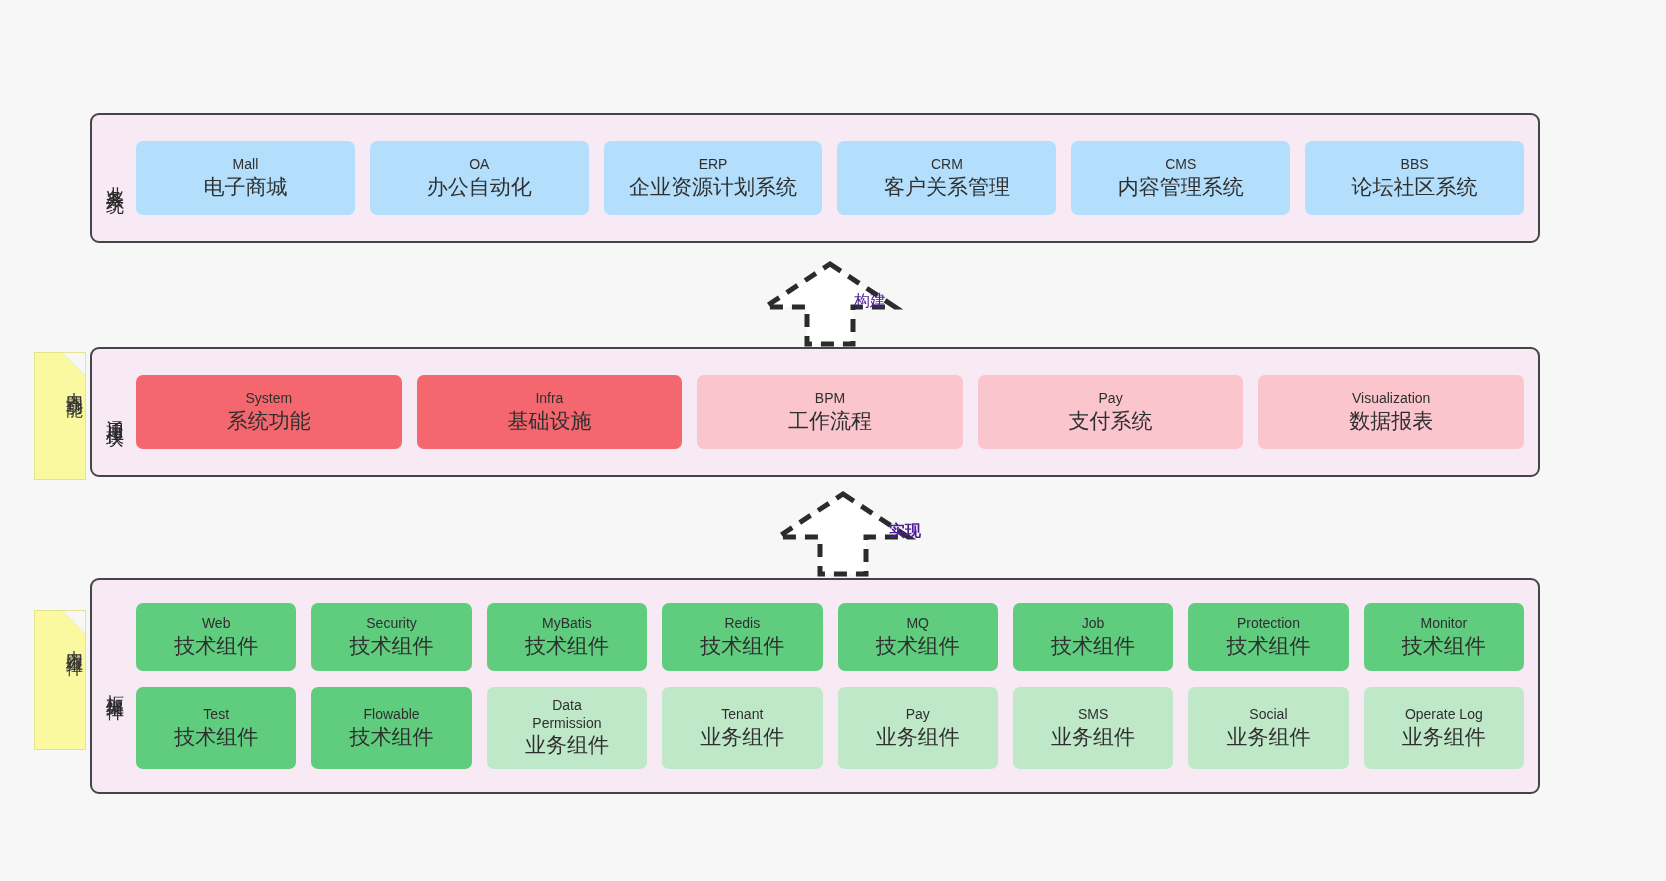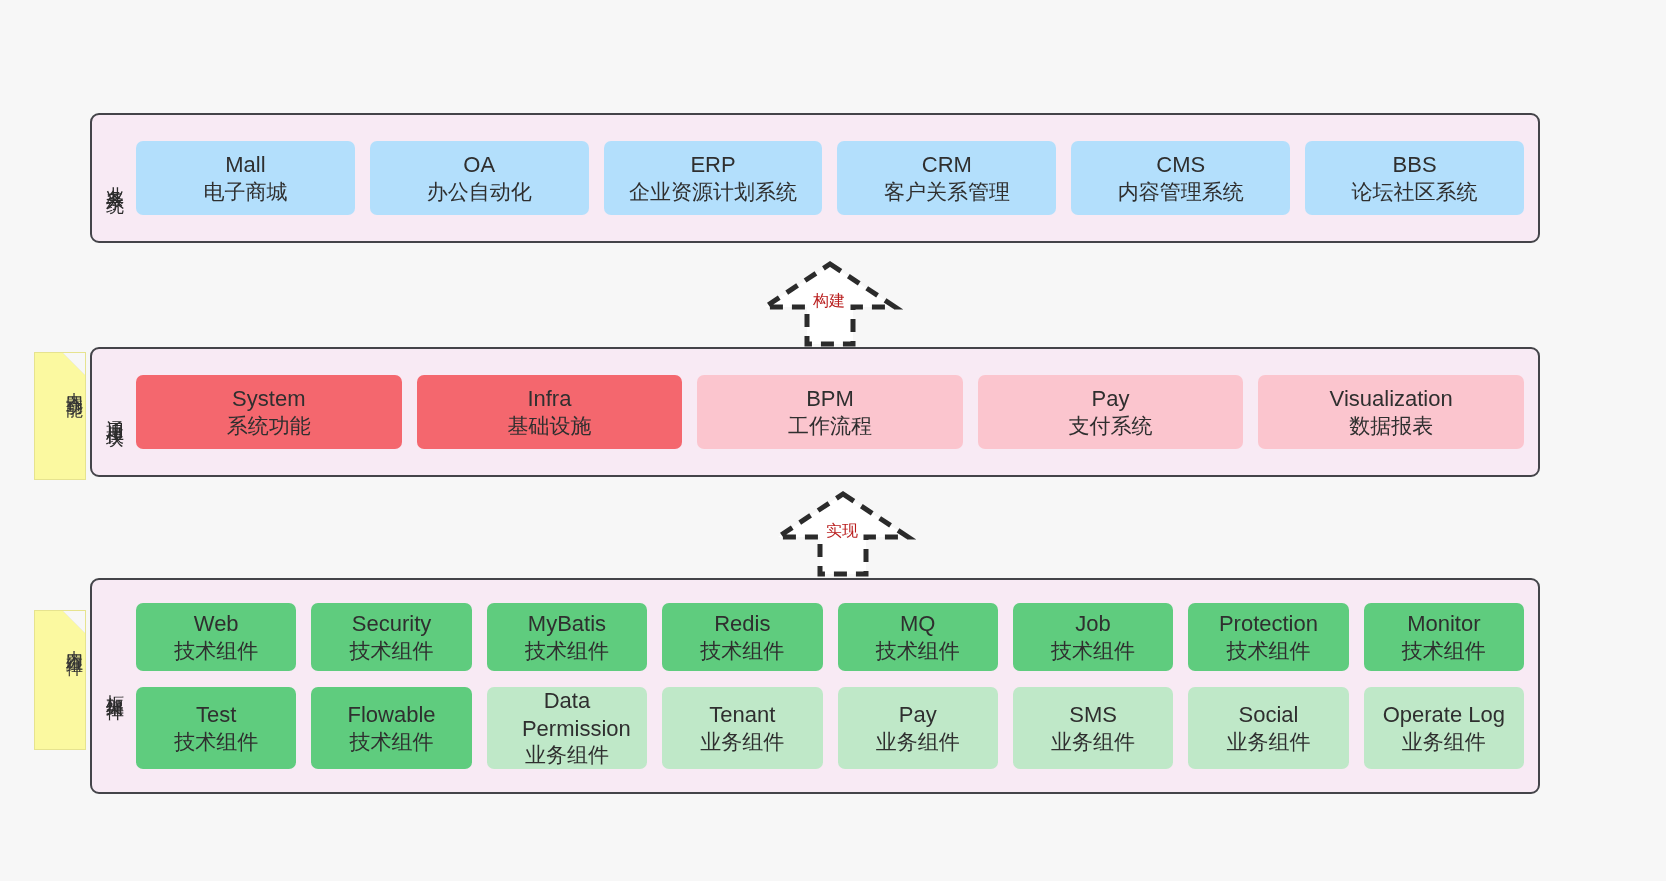--- a/index.html
+++ b/index.html
@@ -96,41 +96,42 @@
     border-radius: 7px;
     display: flex;
     flex-direction: column;
     align-items: center;
     justify-content: center;
     text-align: center;
     line-height: 1.25;
     color: #2f2f2f;
     padding: 4px 6px;
   }
-  .card .t1 { font-size: 22px; }
+  .card .t1 { font-size: 14px; }
   .card .t2 { font-size: 21px; }
 
   .c-blue   { background: #b3dffc; }
   .c-red    { background: #f4676e; }
   .c-pink   { background: #fbc5ce; }
   .c-green  { background: #5fcc7e; }
   .c-lgreen { background: #bfe8c8; }
 
   
   .arrow-wrap {
     position: absolute;
     z-index: 1;
   }
   .arrow-label {
     position: absolute;
     font-size: 16px;
-    color: #b91c1c;
+    color: #4c1d95;
     background: transparent;
     white-space: nowrap;
     z-index: 3;
+    margin-left: 41px;
   }
 </style>
 </head>
 <body>
 
 <div id="canvas">
 
   <div class="sticky" style="left:34px; top:352px; height:128px;">
     <div class="fold"></div>
     <div class="fold-cover"></div>
@@ -212,21 +213,21 @@
         </div>
       </div>
     </div>
   </div>
 
   <div class="arrow-wrap" style="left:768px; top:488px; width:150px; height:90px;">
     <svg width="150" height="90" viewBox="0 0 150 90">
       <path d="M 75 6 L 140 49 L 98 49 L 98 86 L 52 86 L 52 49 L 10 49 Z" fill="#ffffff" stroke="#2b2b2b" stroke-width="5" stroke-dasharray="13,9" stroke-linejoin="miter"></path>
     </svg>
   </div>
-  <div class="arrow-label" style="left:826px; top:521px;">实现</div>
+  <div class="arrow-label" style="left:848px; top:521px;font-weight:bold;">实现</div>
 
   <div class="layer" style="left:90px; top:578px; width:1450px; height:216px;">
     <div class="layer-title">
       <span>框架组件</span>
     </div>
     <div class="layer-body">
 
       <div class="row" style="height:68px;">
         <div class="card c-green">
           <div class="t1">Web</div>

